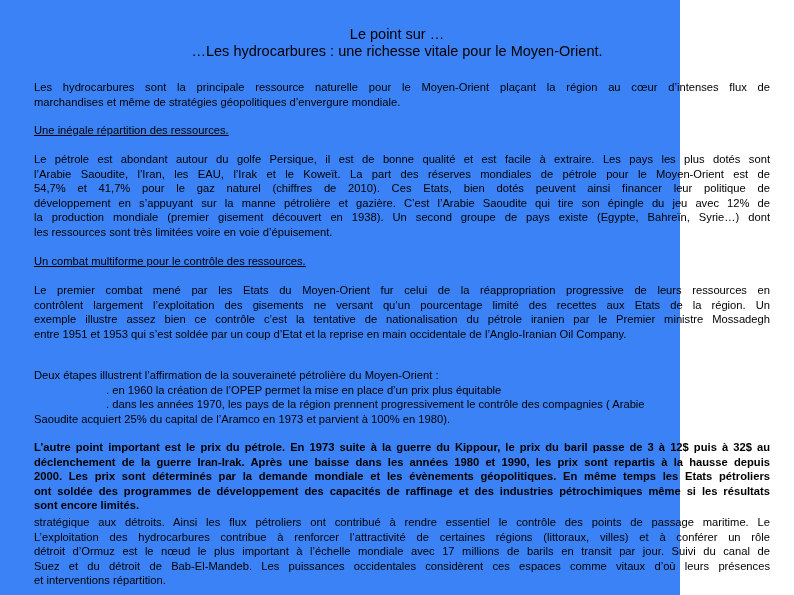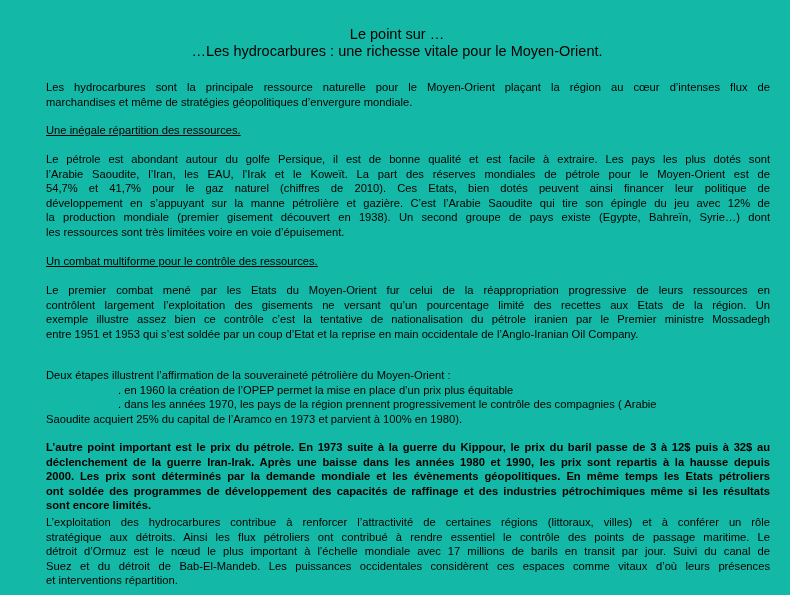--- a/index.html
+++ b/index.html
@@ -1,23 +1,23 @@
 <!DOCTYPE html>
 <html><head>
 <meta charset="utf-8">
 <style>
   html, body { margin: 0; padding: 0; background: #ffffff; }
   body { width: 794px; height: 595px; position: relative; overflow: hidden;
          font-family: "Liberation Sans", "DejaVu Sans", sans-serif; color: #000; }
-  .page { position: absolute; left: 0; top: 0; width: 790px; height: 595px; background: #14b8a6; }
+  .page { position: absolute; left: 0; top: 0; width: 680px; height: 595px; background: #3b82f6; }
   .title { position: absolute; left: 0; width: 794px; text-align: center; font-size: 14.5px; line-height: 18px; }
   .t1 { top: 25px; }
   .t2 { top: 42px; }
   .block { position: absolute; left: 34px; width: 736px; font-size: 11.2px; line-height: 14.6px; }
-  .line { display: block; height: 14.6px; white-space: nowrap; overflow: visible; margin-left: 12px; }
+  .line { display: block; height: 14.6px; white-space: nowrap; overflow: visible; }
   .j { text-align: justify; text-align-last: justify; white-space: normal; height: 14.6px; overflow: hidden; }
   .heading { text-decoration: underline; }
   .indent { padding-left: 72px; }
 </style>
 </head>
 <body>
 
 <div class="page">
 
   <div class="title t1">Le point sur …</div>
@@ -61,20 +61,20 @@
 
   <div class="block" style="top:440px;font-weight:bold;">
     <span class="line j">L’autre point important est le prix du pétrole. En 1973 suite à la guerre du Kippour, le prix du baril passe de 3 à 12$ puis à 32$ au</span>
     <span class="line j">déclenchement de la guerre Iran-Irak. Après une baisse dans les années 1980 et 1990, les prix sont repartis à la hausse depuis</span>
     <span class="line j">2000. Les prix sont déterminés par la demande mondiale et les évènements géopolitiques.  En même temps les Etats pétroliers</span>
     <span class="line j">ont soldée des programmes de développement des capacités de raffinage et des industries pétrochimiques même si les résultats</span>
     <span class="line">sont encore limités.</span>
   </div>
 
   <div class="block" style="top:515px;">
+    <span class="line j">stratégique aux détroits.  Ainsi les flux pétroliers ont contribué à rendre essentiel le contrôle des points de passage maritime. Le</span>
     <span class="line j">L’exploitation des hydrocarbures contribue à renforcer l’attractivité de certaines régions (littoraux, villes) et à conférer un rôle</span>
-    <span class="line j">stratégique aux détroits.  Ainsi les flux pétroliers ont contribué à rendre essentiel le contrôle des points de passage maritime. Le</span>
     <span class="line j">détroit d’Ormuz est le nœud le plus important à l’échelle mondiale avec 17 millions de barils en transit par jour. Suivi du canal de</span>
     <span class="line j">Suez et du détroit de Bab-El-Mandeb. Les puissances occidentales considèrent ces espaces comme vitaux d’où leurs présences</span>
     <span class="line">et interventions répartition.</span>
   </div>
 
 </div>
 
 </body></html>

